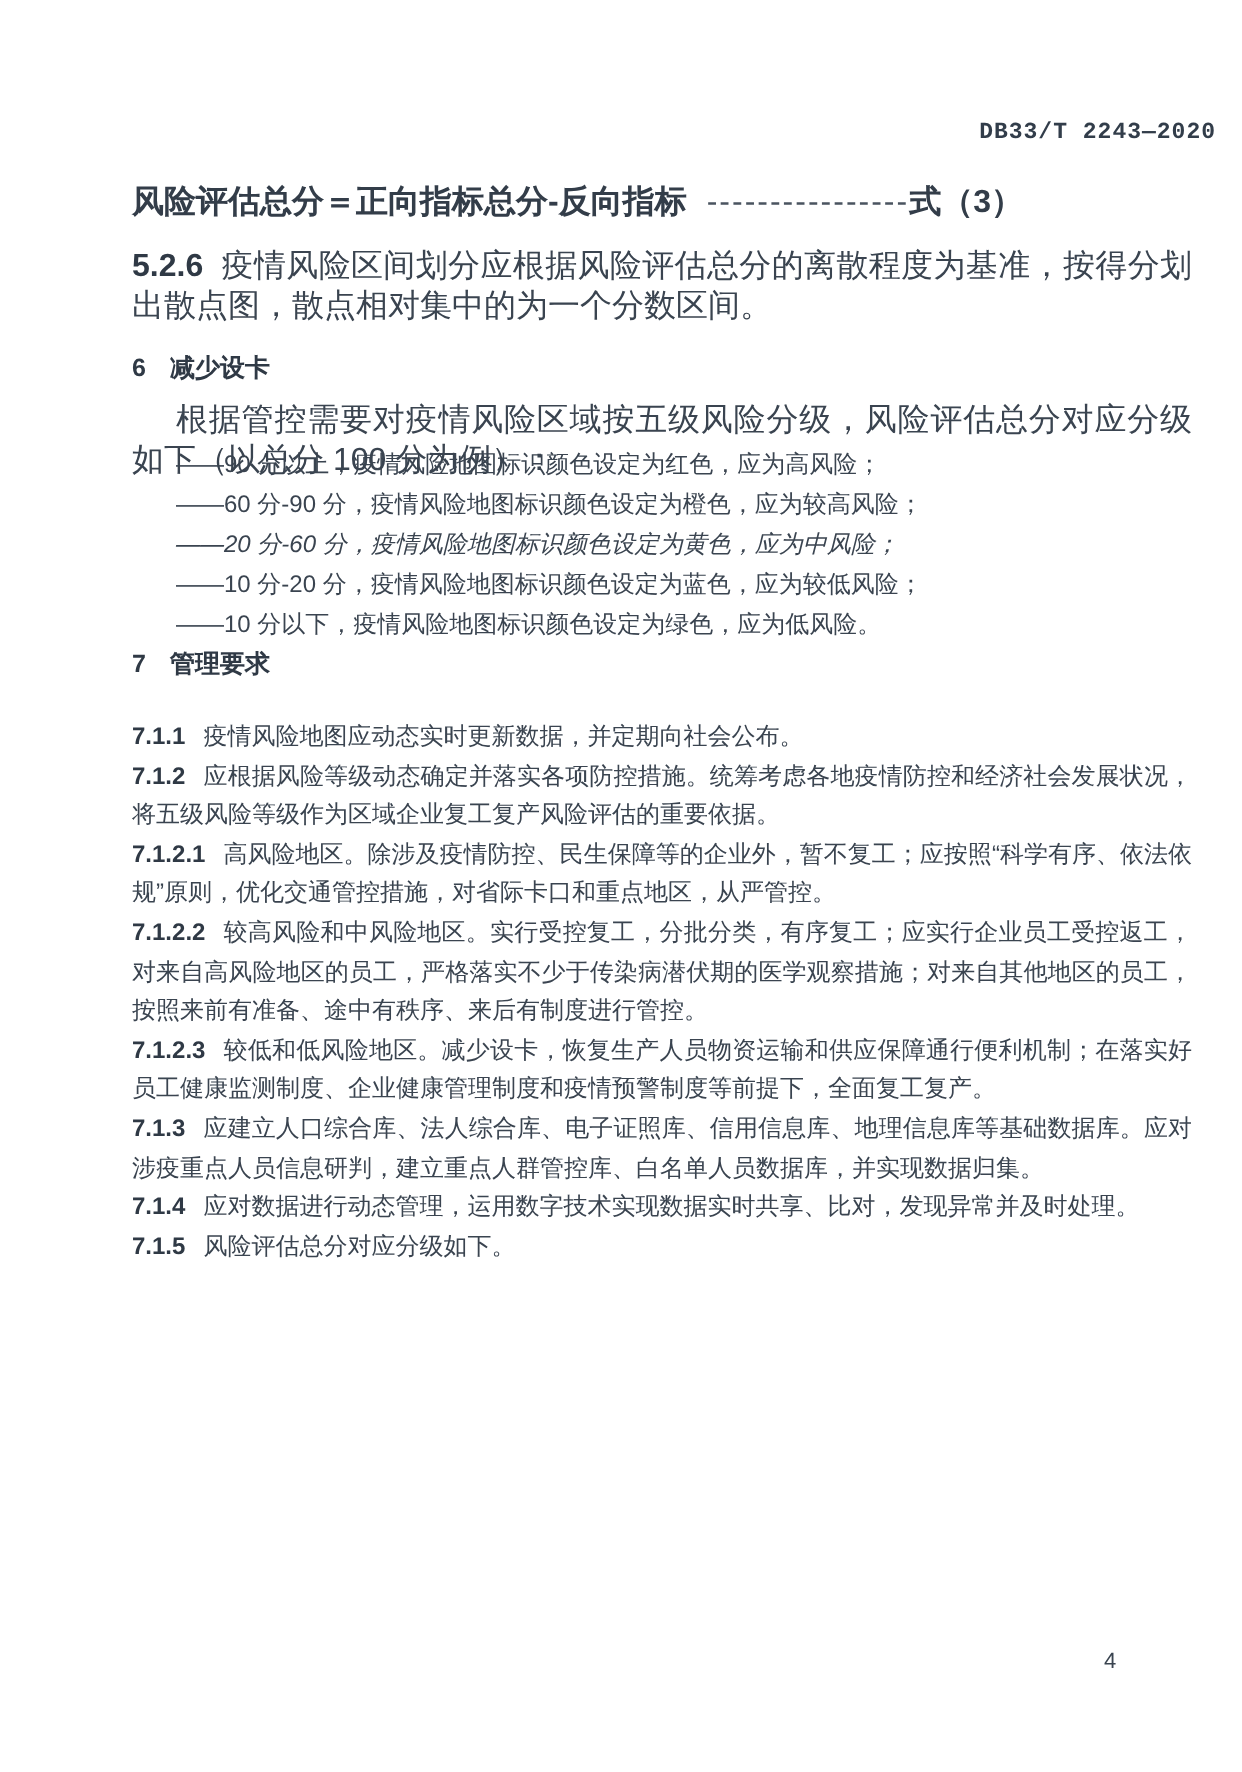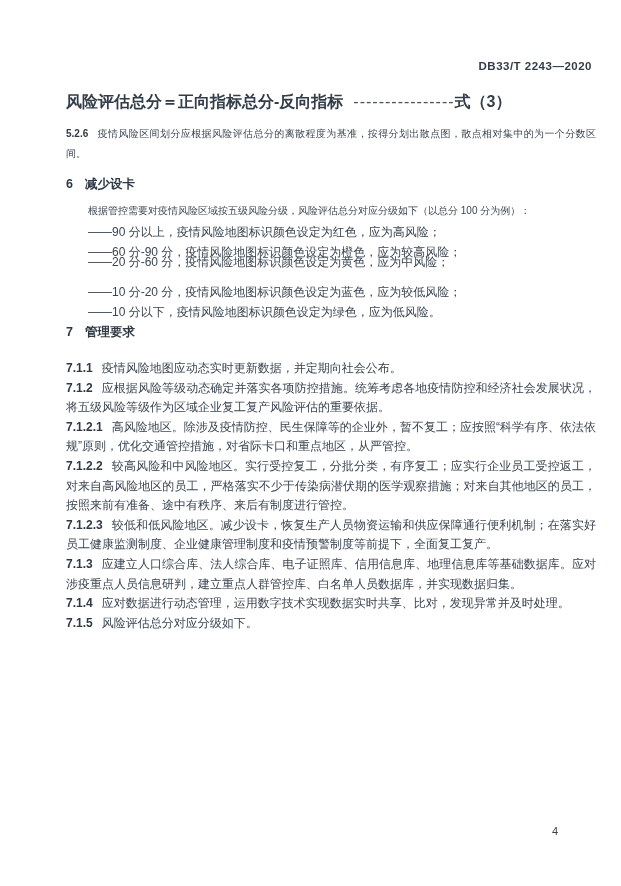--- a/index.html
+++ b/index.html
@@ -12,25 +12,26 @@
     width: 621px;
     height: 886px;
     background: #ffffff;
     font-family: "Liberation Sans", sans-serif;
     color: #3a4450;
     overflow: hidden;
   }
   .doc-header {
     position: absolute;
     top: 60px;
-    right: 29px;
+    right: 13px;
     font-size: 11.5px;
     font-weight: bold;
     letter-spacing: 0.5px;
     color: #323d4a;
+    font-family: Liberation Mono, monospace;
   }
   .content {
     position: absolute;
     left: 66px;
     top: 0;
     width: 530px;
   }
   .formula-line {
     position: absolute;
     top: 92px;
@@ -50,21 +51,21 @@
   }
   .formula-label {
     font-weight: bold;
     color: #333d49;
   }
   .para {
     position: absolute;
     left: 0;
     width: 530px;
     margin: 0;
-    font-size: 10px;
+    font-size: 16px;
     line-height: 19.6px;
     text-align: justify;
   }
   .cnum {
     font-weight: bold;
     color: #2f3945;
     margin-right: 9px;
     white-space: nowrap;
   }
   .sec-heading {
@@ -123,21 +124,21 @@
     </p>
 
     <h2 class="sec-heading" style="top:176px;">
       <span class="sec-num">6</span><span>减少设卡</span>
     </h2>
 
     <p class="para" style="top:201px; text-indent:22px;">根据管控需要对疫情风险区域按五级风险分级，风险评估总分对应分级如下（以总分 100 分为例）：</p>
 
     <p class="dash-item" style="top:222px;">——90 分以上，疫情风险地图标识颜色设定为红色，应为高风险；</p>
     <p class="dash-item" style="top:242px;">——60 分-90 分，疫情风险地图标识颜色设定为橙色，应为较高风险；</p>
-    <p class="dash-item" style="top:252px;">——20 分-60 分，疫情风险地图标识颜色设定为黄色，应为中风险；</p>
+    <p class="dash-item" style="top:262px;font-style:italic;">——20 分-60 分，疫情风险地图标识颜色设定为黄色，应为中风险；</p>
     <p class="dash-item" style="top:282px;">——10 分-20 分，疫情风险地图标识颜色设定为蓝色，应为较低风险；</p>
     <p class="dash-item" style="top:302px;">——10 分以下，疫情风险地图标识颜色设定为绿色，应为低风险。</p>
 
     <h2 class="sec-heading" style="top:324px;">
       <span class="sec-num">7</span><span>管理要求</span>
     </h2>
 
     <div class="clause-block">
       <p><span class="cnum">7.1.1</span><span>疫情风险地图应动态实时更新数据，并定期向社会公布。</span></p>
       <p><span class="cnum">7.1.2</span><span>应根据风险等级动态确定并落实各项防控措施。统筹考虑各地疫情防控和经济社会发展状况，将五级风险等级作为区域企业复工复产风险评估的重要依据。</span></p>

